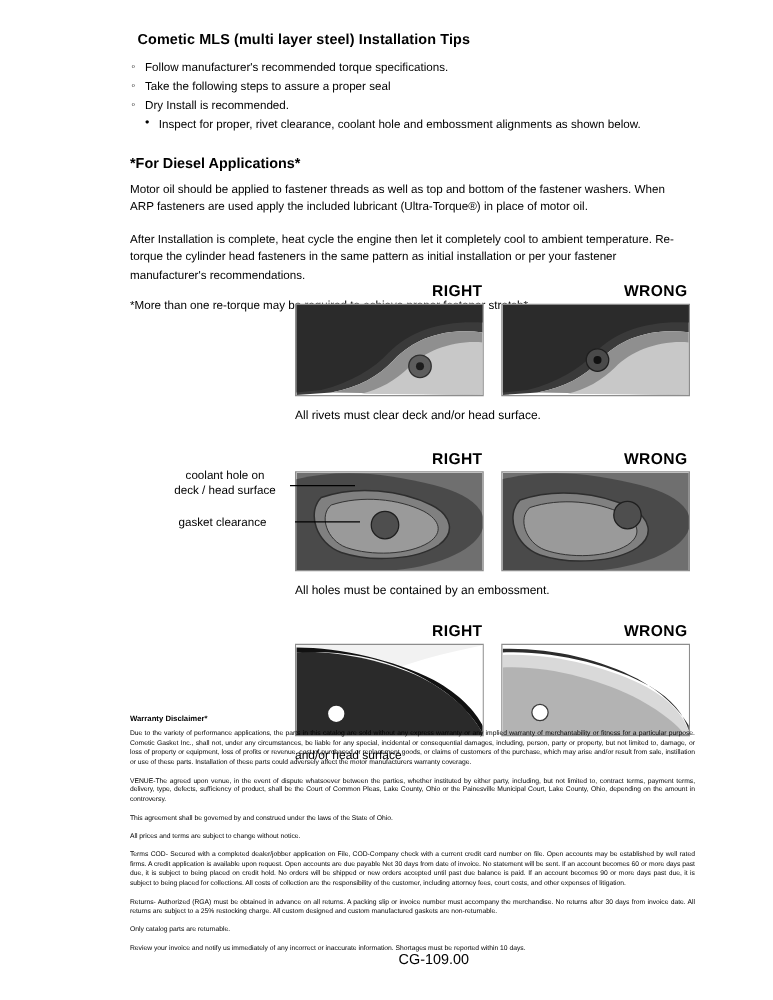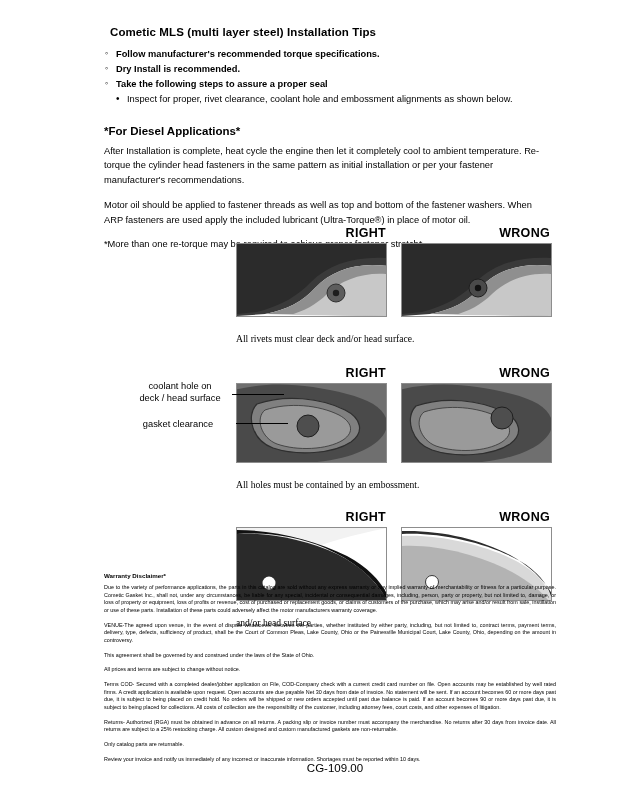--- a/index.html
+++ b/index.html
@@ -31,21 +31,20 @@
   h1.title {
     font-size: 11.5px;
     font-weight: bold;
     margin: 0 0 9px 6px;
     letter-spacing: 0.1px;
   }
   ul.bullets {
     list-style: none;
     margin: 0;
     padding: 0;
-    font-weight: bold;
   }
   ul.bullets > li {
     font-size: 9.3px;
     line-height: 1.52;
     margin: 0 0 1px 0;
     padding-left: 12px;
     position: relative;
   }
   ul.bullets > li::before {
     content: "\25E6";
@@ -123,23 +122,22 @@
     border: 1px solid #8d8d8d;
     position: relative;
     overflow: hidden;
     background: #ffffff;
   }
   .fig-box.tall {
     height: 78px;
   }
   .caption {
     font-size: 9.6px;
-    margin: 16px 0 0 132px;
+    margin: 10px 0 0 132px;
     line-height: 1.35;
-    font-family: Liberation Serif, serif;
   }
   .caption.wide {
     margin-left: 132px;
   }
 
   
   .callout {
     position: absolute;
     font-size: 9.3px;
     text-align: center;
@@ -164,48 +162,48 @@
     margin: 0 0 5px 0;
   }
   .warranty p {
     font-size: 5.4px;
     line-height: 1.42;
     margin: 0 0 7px 0;
     text-align: justify;
   }
   .docnum {
     position: absolute;
-    left: 0;
+    left: 12px;
     top: 762px;
     width: 592px;
     text-align: center;
     font-size: 11.5px;
   }
   .docnum span { margin-left: 78px; }
 </style>
 </head>
 <body>
 
 <div class="page">
 
   <div class="content">
     <h1 class="title">Cometic MLS (multi layer steel) Installation Tips</h1>
 
     <ul class="bullets">
       <li>Follow manufacturer's recommended torque specifications.</li>
+      <li>Take the following steps to assure a proper seal</li>
       <li>Dry Install is recommended.</li>
-      <li>Take the following steps to assure a proper seal</li>
     </ul>
     <ul class="subbullets">
       <li>Inspect for proper, rivet clearance, coolant hole and embossment alignments as shown below.</li>
     </ul>
 
     <h2 class="subhead">*For Diesel Applications*</h2>
+    <p class="para">Motor oil should be applied to fastener threads as well as top and bottom of the fastener washers. When ARP fasteners are used apply the included lubricant (Ultra-Torque®) in place of motor oil.</p>
     <p class="para">After Installation is complete, heat cycle the engine then let it completely cool to ambient temperature. Re-torque the cylinder head fasteners in the same pattern as initial installation or per your fastener manufacturer's recommendations.</p>
-    <p class="para">Motor oil should be applied to fastener threads as well as top and bottom of the fastener washers. When ARP fasteners are used apply the included lubricant (Ultra-Torque®) in place of motor oil.</p>
     <p class="note">*More than one re-torque may be required to achieve proper fastener stretch*</p>
   </div>
 
   <div class="figures">
 
     <div class="fig-row">
       <div class="fig-labels">
         <div class="fig-label">RIGHT</div>
         <div class="fig-label">WRONG</div>
       </div>

